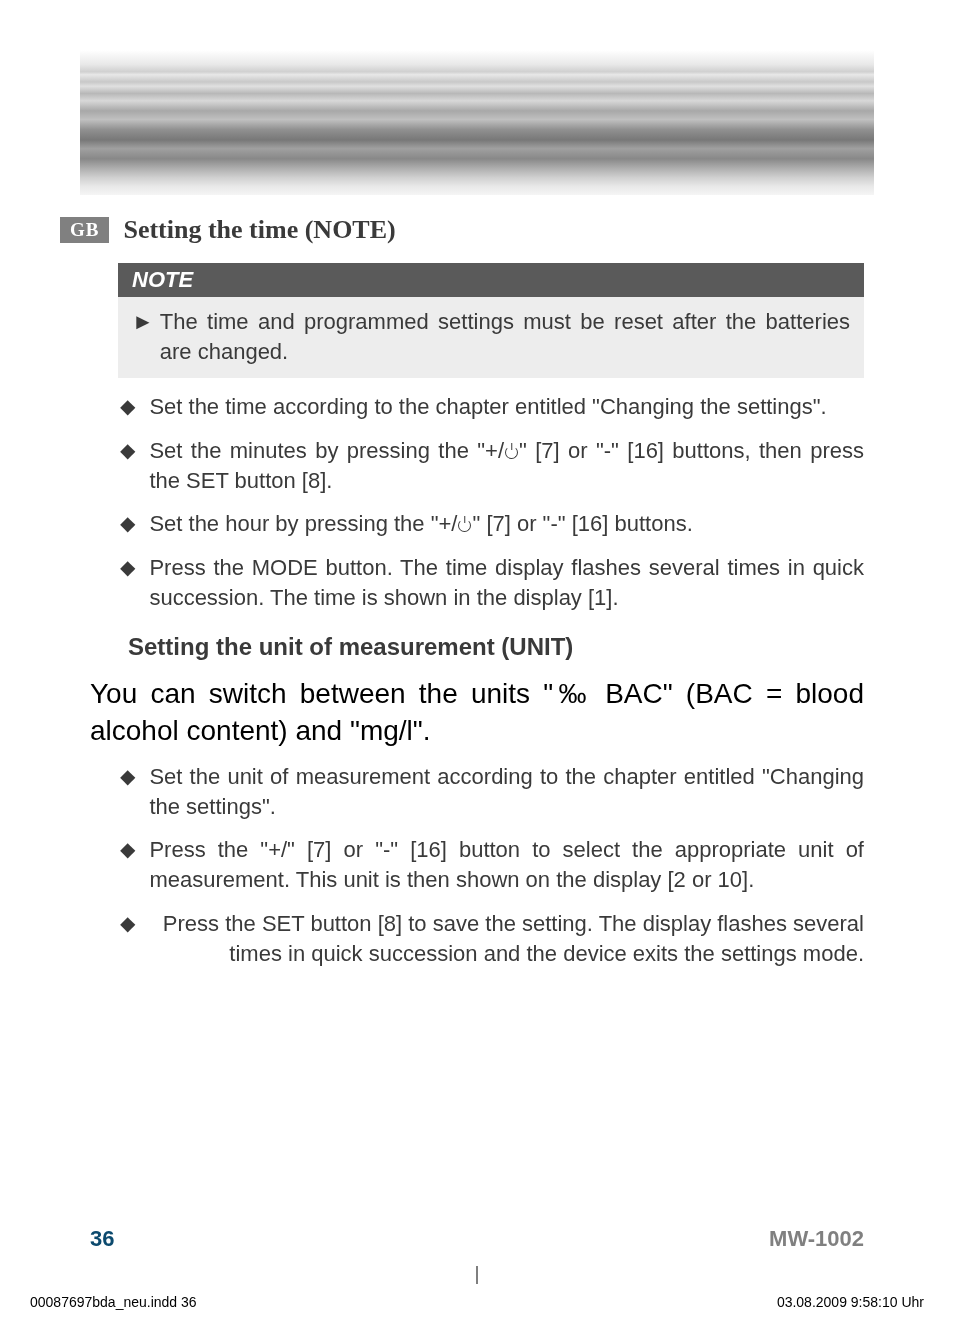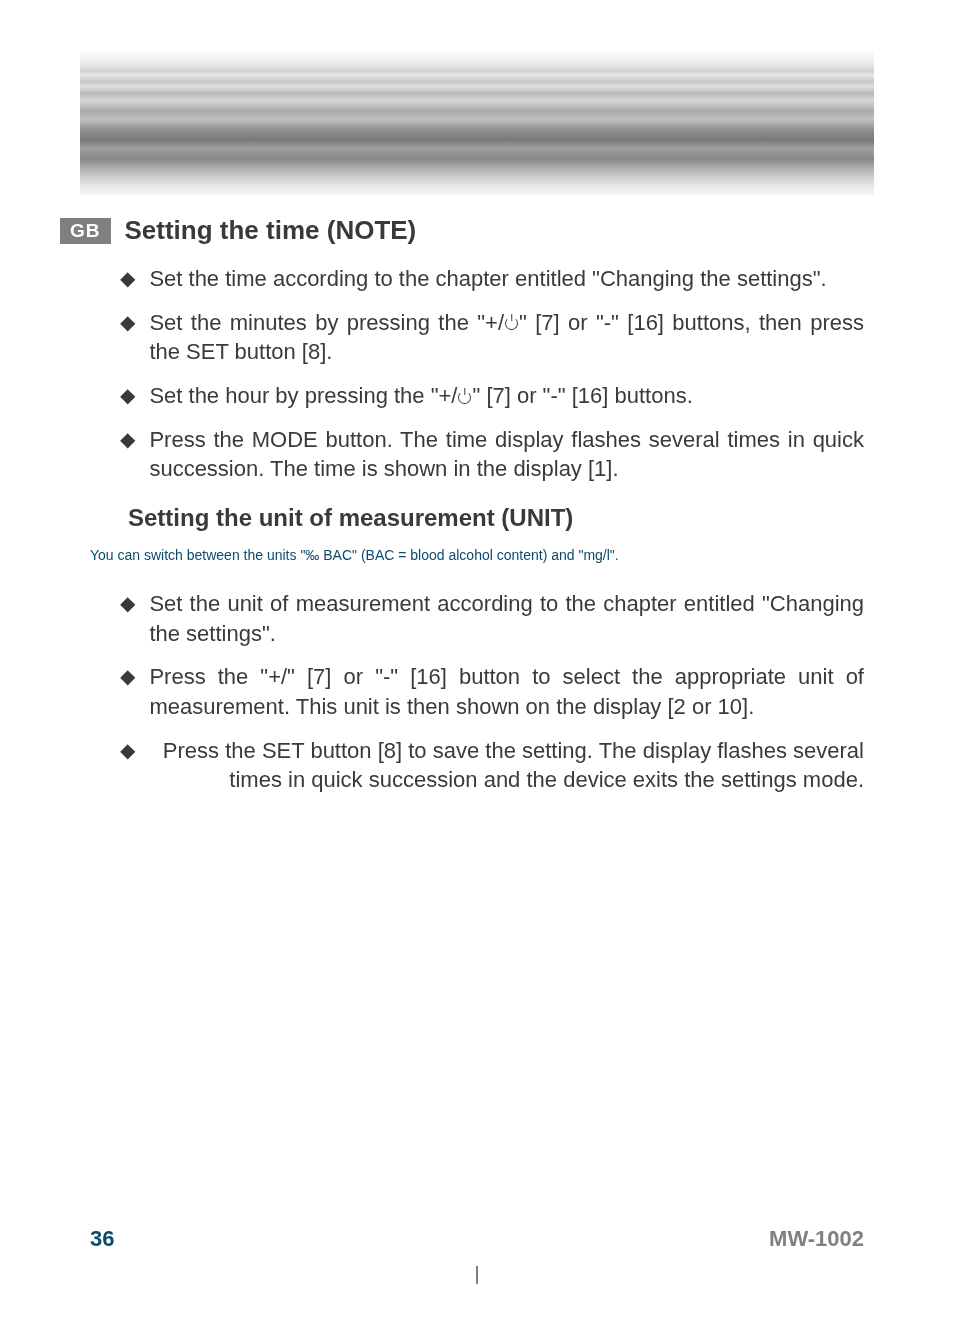--- a/index.html
+++ b/index.html
@@ -47,20 +47,21 @@
       );
     }
     .content {
       padding: 20px 50px 0 50px;
     }
     .heading-row {
       display: flex;
       align-items: center;
       margin-bottom: 18px;
       margin-left: -30px;
+      font-family: Liberation Serif, serif;
     }
     .gb-badge {
       background: #808080;
       color: #ffffff;
       font-weight: bold;
       font-size: 19px;
       padding: 2px 10px;
       margin-right: 14px;
       letter-spacing: 1px;
     }
@@ -120,24 +121,24 @@
     }
     .heading-2 {
       font-size: 24px;
       font-weight: bold;
       color: #3a3a3a;
       margin-bottom: 14px;
       margin-top: 8px;
       margin-left: 38px;
     }
     .paragraph {
-      color: #0c4a6e;
-      font-size: 14px;
+      color: #000000;
+      font-size: 28px;
       line-height: 1.35;
-      margin-bottom: 24px;
+      margin-bottom: 12px;
       text-align: justify;
     }
     .power-icon {
       display: inline-block;
       width: 13px;
       height: 13px;
       border: 1.5px solid #3a3a3a;
       border-radius: 50%;
       position: relative;
       vertical-align: middle;
@@ -205,20 +206,29 @@
 
   <div class="header-image"></div>
 
   <div class="content">
 
     <div class="heading-row">
       <span class="gb-badge">GB</span>
       <span class="heading-1">Setting the time (NOTE)</span>
     </div>
 
+    <div class="note-block">
+      <div class="note-header">NOTE</div>
+      <div class="note-body">
+        <div class="note-item">
+          <span class="note-arrow">►</span>
+          <span class="justify">The time and programmed settings must be reset after the batteries are changed.</span>
+        </div>
+      </div>
+    </div>
 
     <div class="bullet-list">
       <div class="bullet-item">
         <span class="bullet-diamond">◆</span>
         <span class="bullet-text">Set the time according to the chapter entitled "Changing the settings".</span>
       </div>
       <div class="bullet-item">
         <span class="bullet-diamond">◆</span>
         <span class="bullet-text">Set the minutes by pressing the "+/<span class="power-icon"></span>" [7] or "-" [16] buttons, then press the SET button [8].</span>
       </div>
@@ -253,14 +263,18 @@
 
   </div>
 
   <div class="footer">
     <span class="page-number">36</span>
     <span class="model-number">MW-1002</span>
   </div>
 
   <div class="crop-bottom"></div>
 
+  <div class="page-info-bar">
+    <span>00087697bda_neu.indd   36</span>
+    <span>03.08.2009   9:58:10 Uhr</span>
+  </div>
 
 </div>
 
 </body></html>

